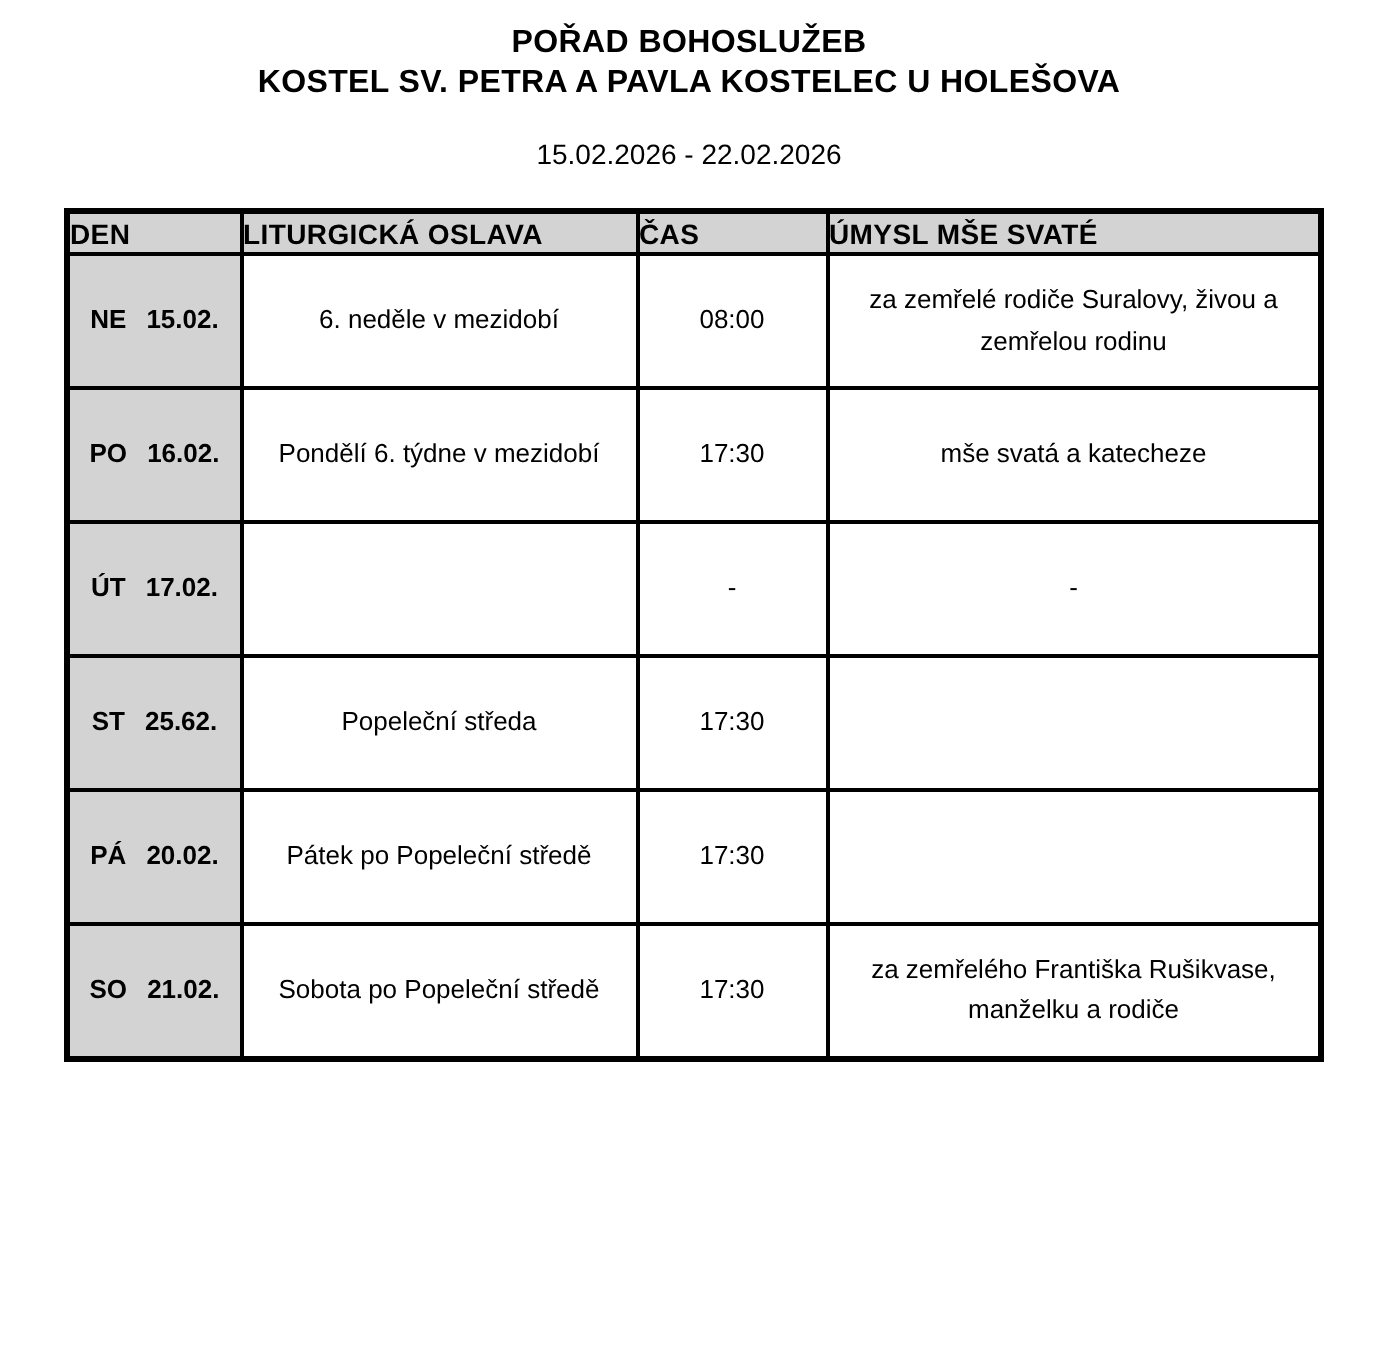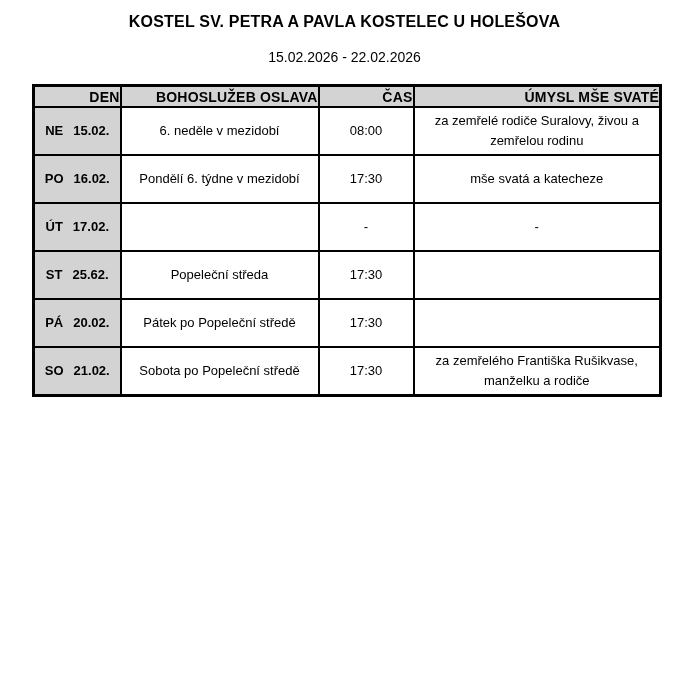--- a/index.html
+++ b/index.html
@@ -43,27 +43,27 @@
   table.schedule th,
   table.schedule td {
     border: 2px solid var(--border-color, #000);
     overflow: hidden;
   }
   table.schedule th {
     background: var(--header-bg, #d3d3d3);
     font-size: 14px;
     font-weight: bold;
     height: 19px;
-    text-align: right;
+    text-align: left;
     vertical-align: middle;
     padding: 0;
     letter-spacing: 0.2px;
   }
   table.schedule tbody tr {
-    height: 48px;
+    height: 67px;
   }
   table.schedule td {
     font-size: 13px;
     text-align: center;
     vertical-align: middle;
     padding: 0 4px;
     line-height: 1.55;
   }
   td.day-cell {
     background: var(--day-col-bg, #d3d3d3);
@@ -78,35 +78,36 @@
   col.c-oslava   { width: 198px; }
   col.c-cas      { width: 95px; }
   col.c-umysl    { width: 247px; }
 </style>
 </head>
 <body>
 
 <div class="page">
 
   <div class="titles">
+    <div class="title-line">POŘAD BOHOSLUŽEB</div>
     <div class="title-line">KOSTEL SV. PETRA A PAVLA KOSTELEC U HOLEŠOVA</div>
     <div class="date-line">15.02.2026 - 22.02.2026</div>
   </div>
 
   <table class="schedule">
     <colgroup>
       <col class="c-den">
       <col class="c-oslava">
       <col class="c-cas">
       <col class="c-umysl">
     </colgroup>
     <thead>
       <tr>
         <th>DEN</th>
-        <th>BOHOSLUŽEB OSLAVA</th>
+        <th>LITURGICKÁ OSLAVA</th>
         <th>ČAS</th>
         <th>ÚMYSL MŠE SVATÉ</th>
       </tr>
     </thead>
     <tbody>
   <tr>
     <td class="day-cell">
       <span class="day-abbrev">NE</span><span class="day-date">15.02.</span>
     </td>
     <td class="celebration-cell">6. neděle v mezidobí</td>

